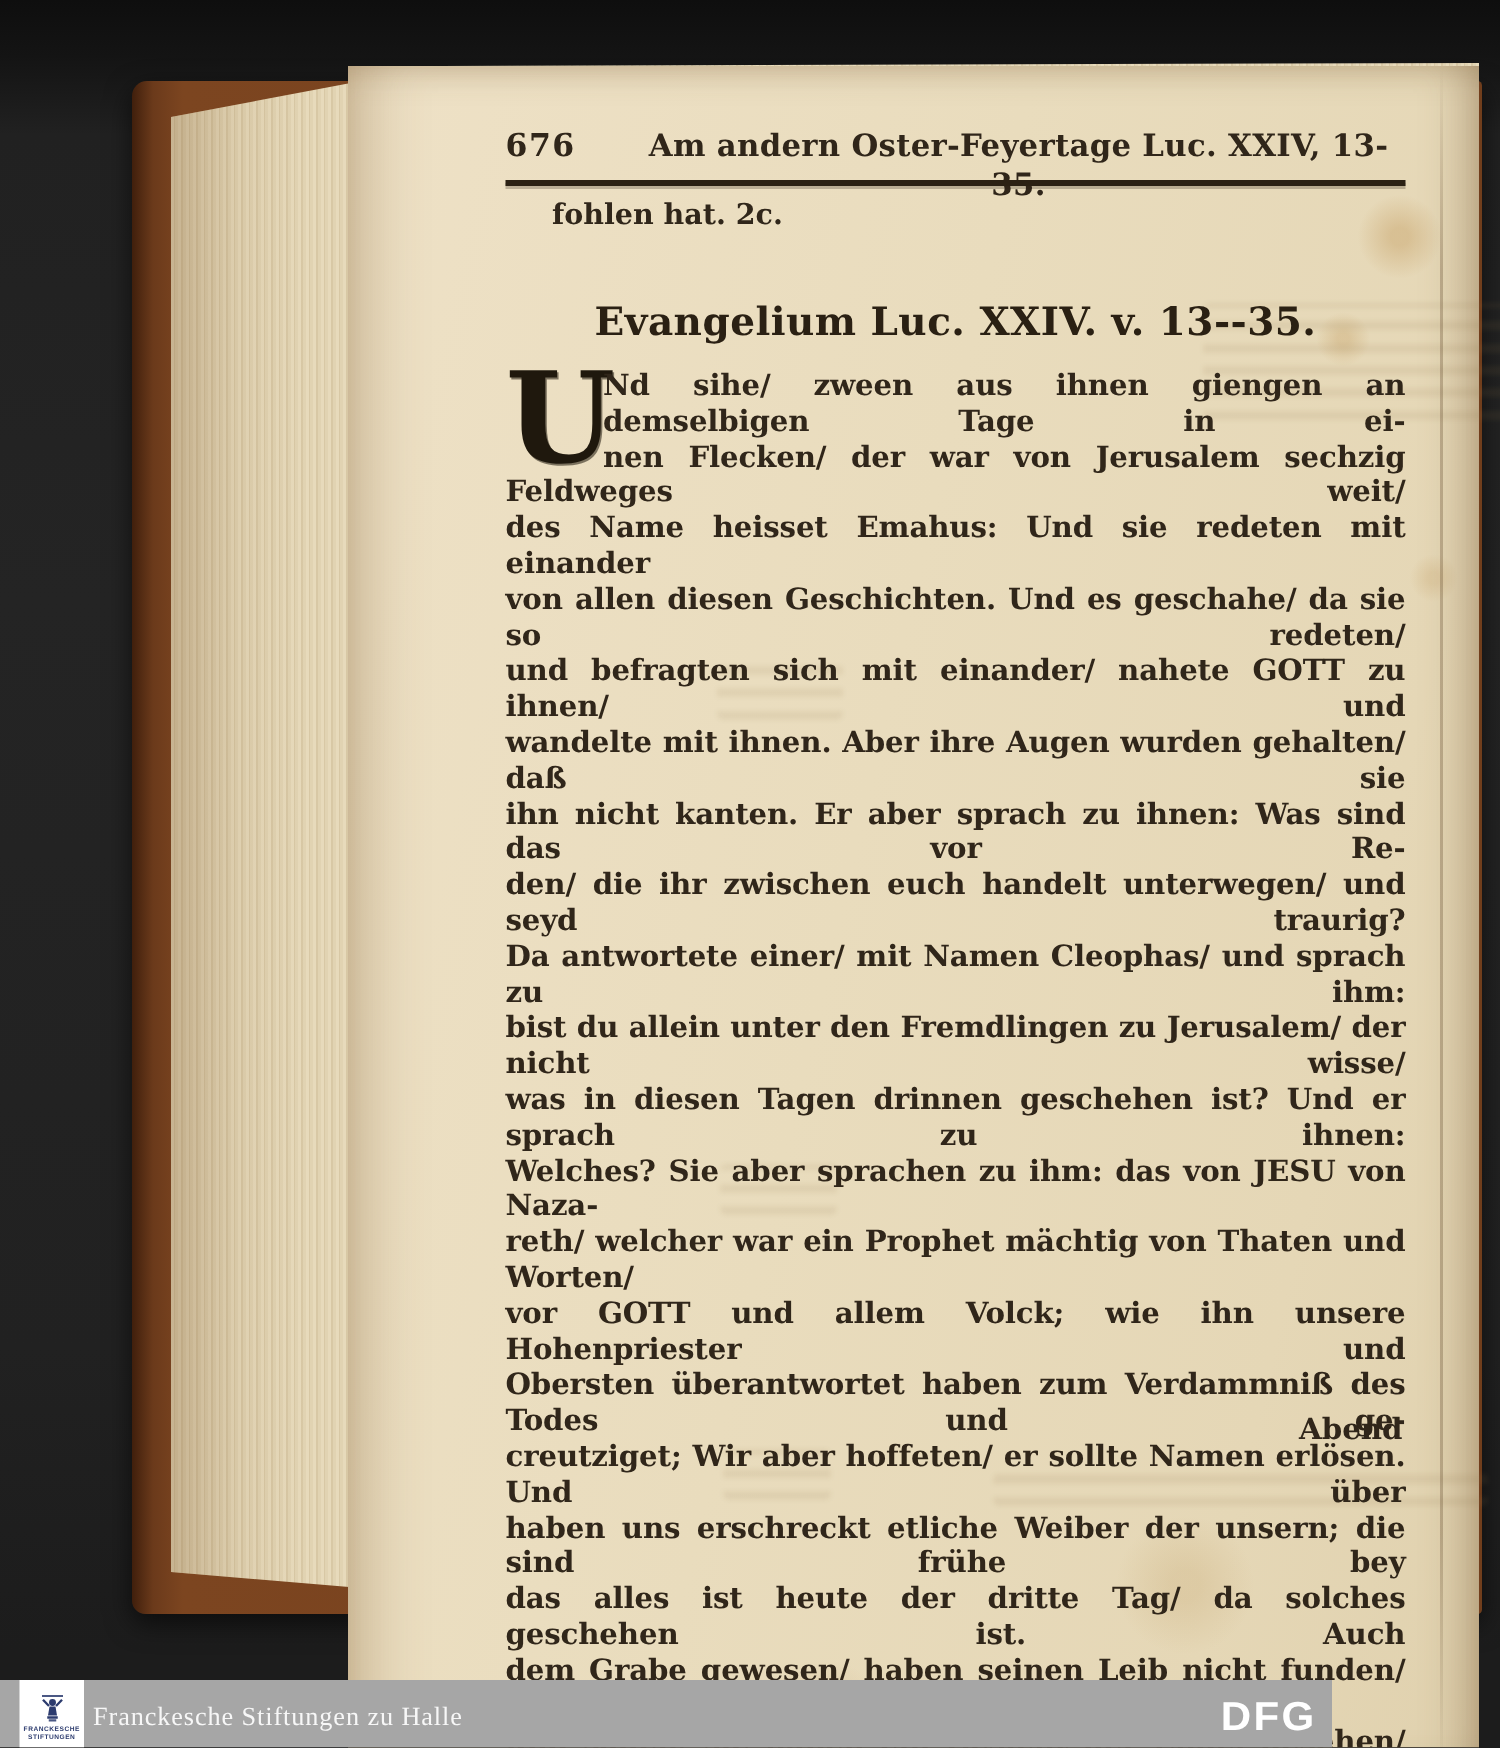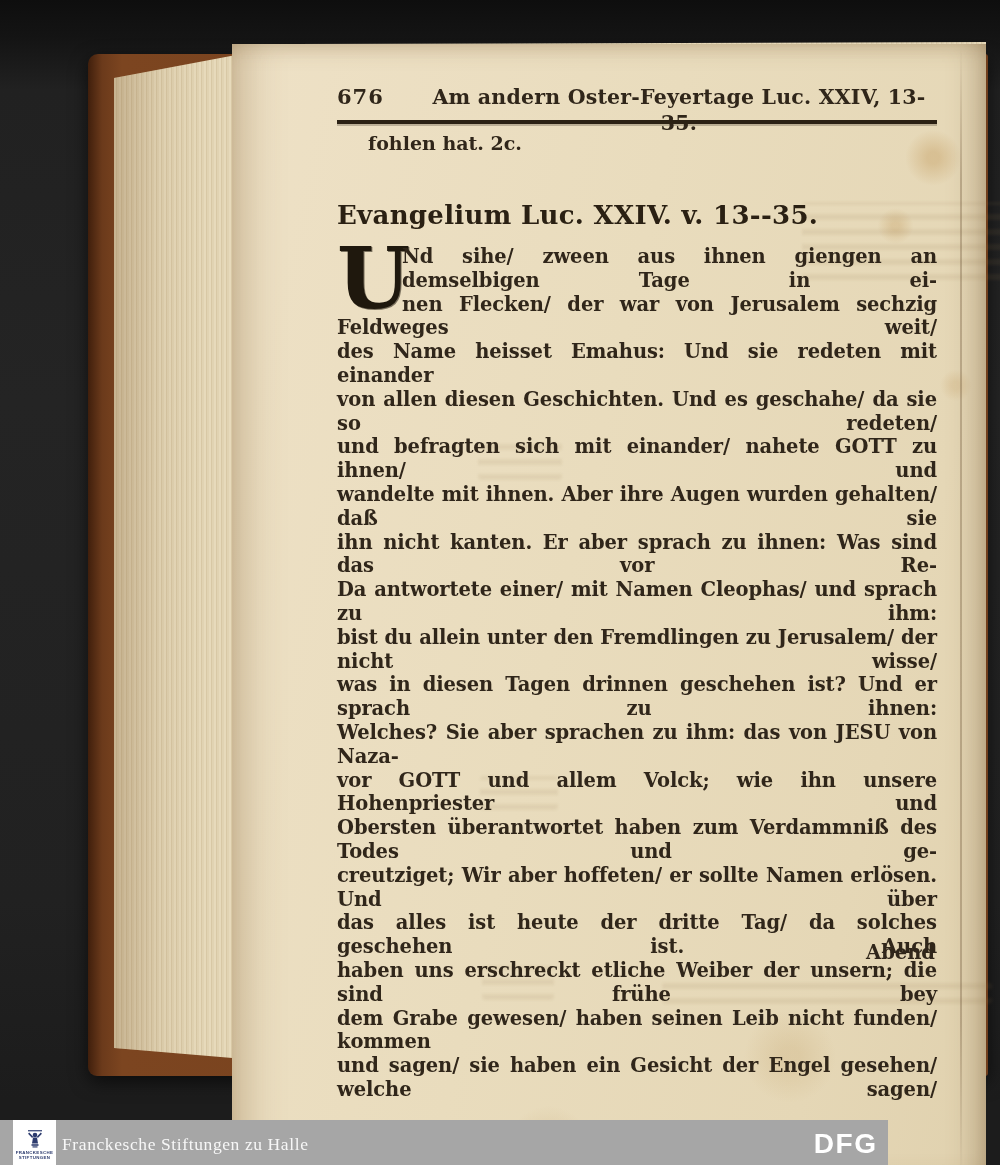--- a/index.html
+++ b/index.html
@@ -31,21 +31,21 @@
   
   .content{position:absolute;left:105px;top:0;width:600px;color:#30261a;}
   .header-row{position:absolute;top:40px;left:0;width:100%;display:flex;align-items:baseline;}
   .pgnum{width:84px;font:700 21px/26px "DejaVu Serif",serif;letter-spacing:1px;}
   .running-title{flex:1;text-align:center;font:700 20.5px/26px "DejaVu Serif",serif;letter-spacing:.2px;}
   .rule{position:absolute;top:76px;left:0;width:100%;height:3.5px;background:#2b2114;
     box-shadow:0 2px 0 rgba(43,33,20,.25);}
   .intro{position:absolute;top:88px;left:0;width:100%;}
   .intro-line{font:700 19px/22.5px "DejaVu Serif",serif;text-align:justify;text-align-last:justify;}
   .intro-line.last{text-align-last:left;margin-left:31px;}
-  .heading{position:absolute;top:156px;left:0;width:100%;text-align:left;
+  .heading{position:absolute;top:156px;left:0;width:100%;text-align:center;
     font:700 26px/30px "DejaVu Serif",serif;letter-spacing:.3px;color:#2a2013;}
   .para{position:absolute;top:201px;left:0;width:100%;}
   .dropcap{float:left;width:56px;height:66px;margin:3px 9px 0 0;text-align:center;
     font:700 84px/62px "DejaVu Serif",serif;color:#1f180d;text-shadow:1px 1px 0 rgba(31,24,13,.55);}
   .bline{font:700 19.5px/23.8px "DejaVu Serif",serif;color:#30261a;
     text-align:justify;text-align-last:justify;letter-spacing:-.1px;}
   .catchword{position:absolute;top:897px;right:2px;font:700 19.5px "DejaVu Serif",serif;}
   
   .ghost{position:absolute;filter:blur(1.6px);opacity:.8;border-radius:4px;
     background:repeating-linear-gradient(0deg,rgba(145,118,78,.14) 0 6px,rgba(145,118,78,0) 6px 15px);}
@@ -95,29 +95,31 @@
 
       <div class="para">
         <div class="dropcap">U</div>
         <div class="bline">Nd sihe/ zween aus ihnen giengen an demselbigen Tage in ei-</div>
         <div class="bline">nen Flecken/ der war von Jerusalem sechzig Feldweges weit/</div>
         <div class="bline">des Name heisset Emahus: Und sie redeten mit einander</div>
         <div class="bline">von allen diesen Geschichten. Und es geschahe/ da sie so redeten/</div>
         <div class="bline">und befragten sich mit einander/ nahete GOTT zu ihnen/ und</div>
         <div class="bline">wandelte mit ihnen. Aber ihre Augen wurden gehalten/ daß sie</div>
         <div class="bline">ihn nicht kanten. Er aber sprach zu ihnen: Was sind das vor Re-</div>
+        <div class="bline">den/ die ihr zwischen euch handelt unterwegen/ und seyd traurig?</div>
         <div class="bline">Da antwortete einer/ mit Namen Cleophas/ und sprach zu ihm:</div>
         <div class="bline">bist du allein unter den Fremdlingen zu Jerusalem/ der nicht wisse/</div>
         <div class="bline">was in diesen Tagen drinnen geschehen ist? Und er sprach zu ihnen:</div>
         <div class="bline">Welches? Sie aber sprachen zu ihm: das von JESU von Naza-</div>
+        <div class="bline">reth/ welcher war ein Prophet mächtig von Thaten und Worten/</div>
         <div class="bline">vor GOTT und allem Volck; wie ihn unsere Hohenpriester und</div>
         <div class="bline">Obersten überantwortet haben zum Verdammniß des Todes und ge-</div>
         <div class="bline">creutziget; Wir aber hoffeten/ er sollte Namen erlösen. Und über</div>
+        <div class="bline">haben uns erschreckt etliche Weiber der unsern; die sind frühe bey</div>
         <div class="bline">das alles ist heute der dritte Tag/ da solches geschehen ist. Auch</div>
-        <div class="bline">haben uns erschreckt etliche Weiber der unsern; die sind frühe bey</div>
         <div class="bline">dem Grabe gewesen/ haben seinen Leib nicht funden/ kommen</div>
         <div class="bline">und sagen/ sie haben ein Gesicht der Engel gesehen/ welche sagen/</div>
 
       </div>
 
       <div class="catchword">Abend</div>
     </div>
   </div>
 
   <div class="footer-bar">

